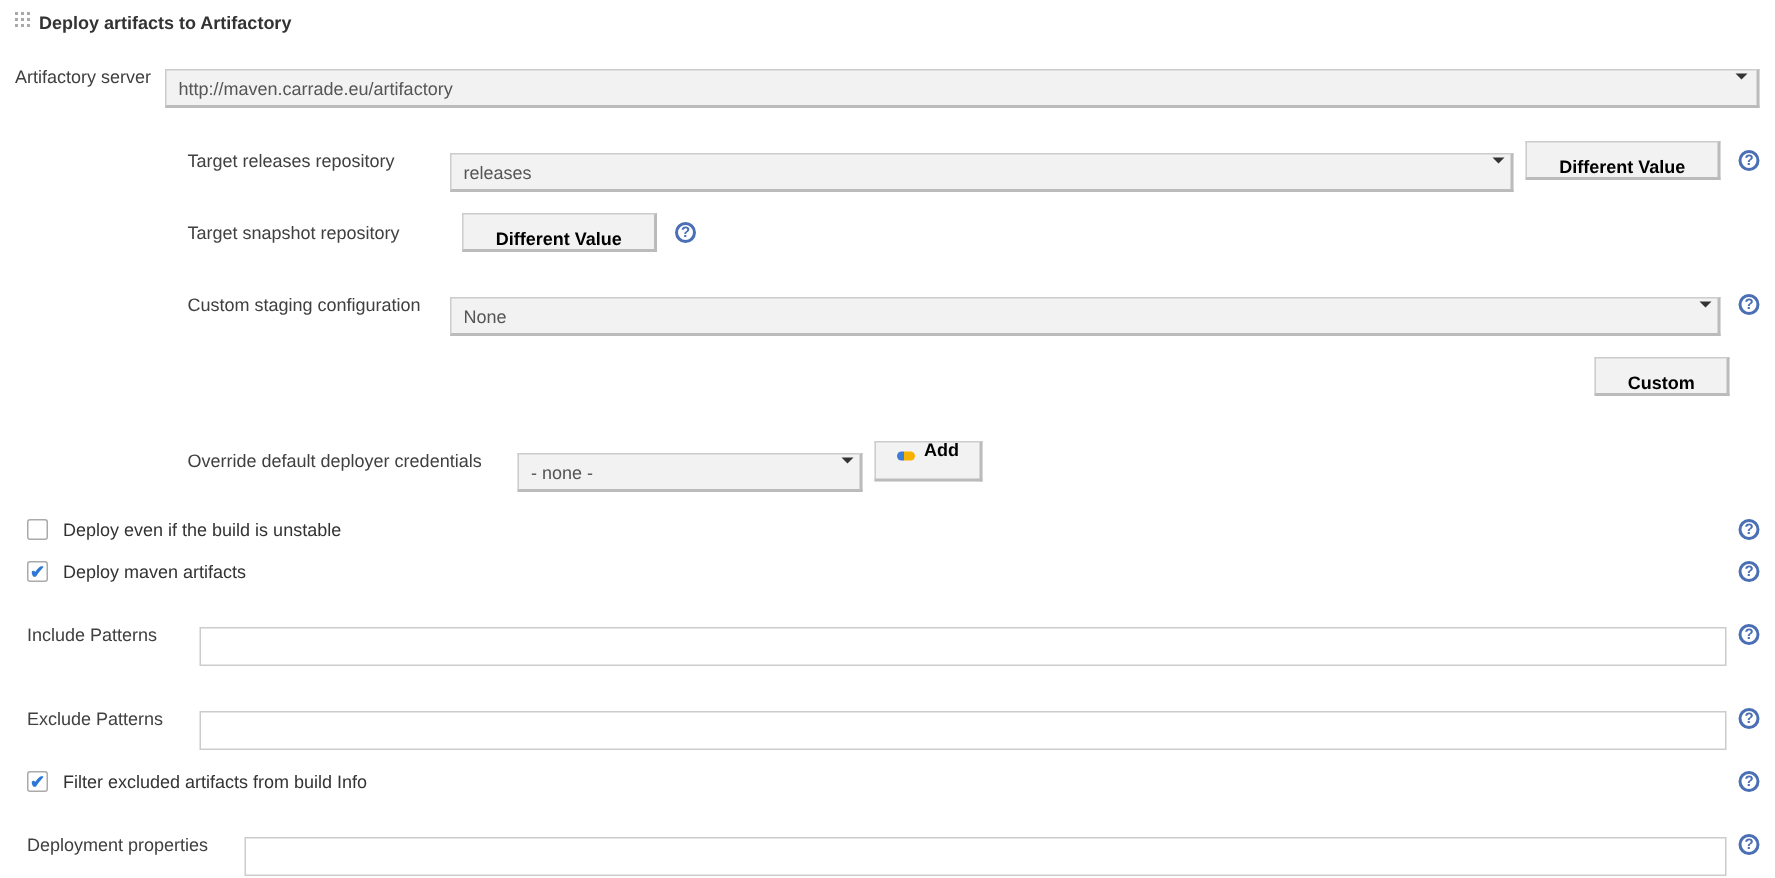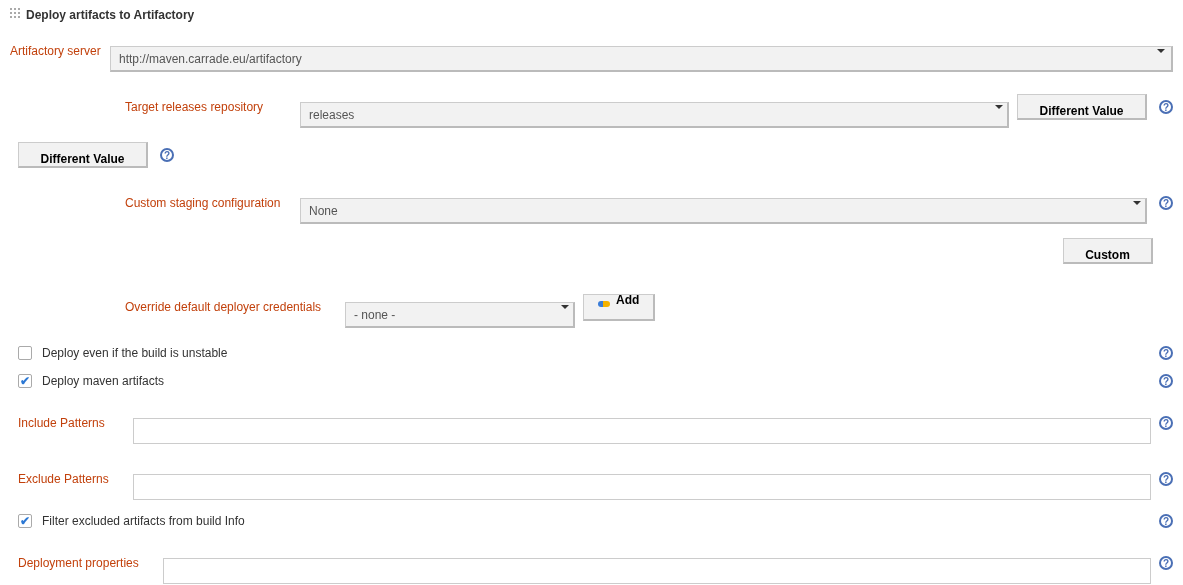--- a/index.html
+++ b/index.html
@@ -26,21 +26,21 @@
     width: 10px;
     height: 10px;
   }
   .drag-icon span { background: #aaa; width: 2px; height: 2px; }
   .row {
     display: flex;
     align-items: center;
     margin-bottom: 14px;
   }
   .label-col {
-    color: #c2410c;
+    color: #404040;
     font-size: 12px;
     padding-right: 8px;
   }
   .label-top1 { width: 100px; }
   .label-top2 { width: 290px; padding-left: 115px; }
   .label-top3 { width: 335px; padding-left: 115px; }
   .label-full1 { width: 115px; }
   .label-full2 { width: 145px; }
   .select, .text-input {
     height: 26px;
@@ -184,20 +184,21 @@
   </div>
   <div class="gap"></div>
   <button class="btn" style="width:130px">
     <span>Different Value</span>
   </button>
   <div class="gap-wide"></div>
   <span class="help-icon">?</span>
 </div>
 
 <div class="row">
+  <div class="label-col label-top2">Target snapshot repository</div>
   <div class="gap"></div>
   <button class="btn" style="width:130px">
     <span>Different Value</span>
   </button>
   <div class="gap-wide"></div>
   <span class="help-icon">?</span>
 </div>
 
 <div class="row">
   <div class="label-col label-top2">Custom staging configuration</div>

